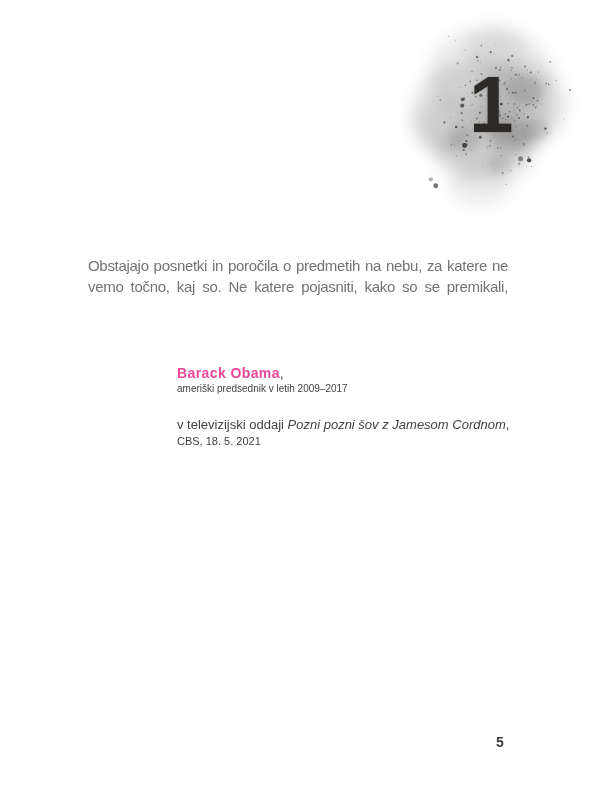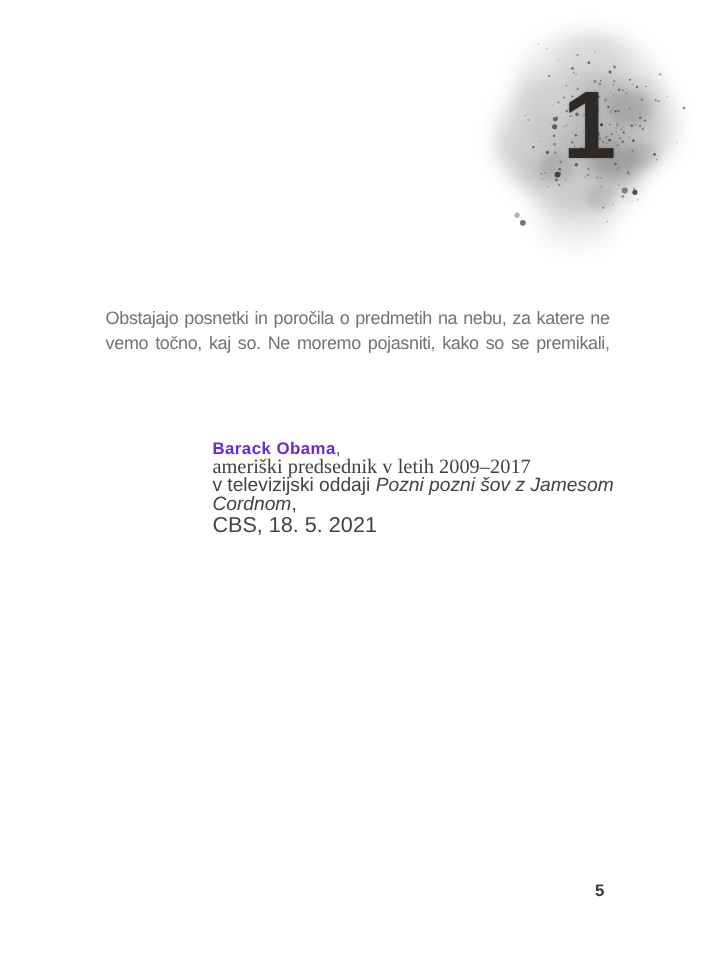--- a/index.html
+++ b/index.html
@@ -78,44 +78,43 @@
     width: 360px;
     color: #424242;
   }
   .attr-name-line {
     font-size: 14px;
     line-height: 16px;
   }
   .attr-name {
     font-weight: 700;
     letter-spacing: 0.4px;
-    color: #6d28d9;
+    color: #ec4899;
   }
   .attr-name-suffix {
     font-weight: 400;
     color: #424242;
   }
   .attr-role {
-    font-size: 17px;
-    line-height: 16px;
-    font-family: Liberation Serif, serif;
+    font-size: 10px;
+    line-height: 16px;
   }
   .attr-source {
-    font-size: 16px;
-    line-height: 16px;
-    margin-top: 0;
+    font-size: 13px;
+    line-height: 16px;
+    margin-top: 20px;
   }
   .attr-source .title-italic {
     font-style: italic;
   }
   .attr-source .pre {
     white-space: pre;
   }
   .attr-detail {
-    font-size: 18px;
+    font-size: 11px;
     line-height: 16px;
   }
 
   
   .page-number {
     position: absolute;
     left: 480px;
     top: 734px;
     width: 24px;
     text-align: right;
@@ -336,21 +335,21 @@
           <circle cx="144.1" cy="160.3" r="2.15" fill="#141414" opacity="0.73"></circle>
           <circle cx="114.9" cy="115.6" r="1.12" fill="#141414" opacity="0.31"></circle>
           <circle cx="123.5" cy="60.4" r="1.17" fill="#141414" opacity="0.35"></circle>
         </g>
     </svg>
     <span class="chapter-num">1</span>
   </div>
 
   <section class="quote">
     <div class="quote-line">Obstajajo posnetki in poročila o predmetih na nebu, za katere ne</div>
-    <div class="quote-line">vemo točno, kaj so. Ne moremo pojasniti, kako so se premikali,</div>
+    <div class="quote-line">vemo točno, kaj so. Ne katere pojasniti, kako so se premikali,</div>
   </section>
 
   <section class="attribution">
     <div class="attr-name-line">
       <span class="attr-name">Barack Obama</span><span class="attr-name-suffix">,</span>
     </div>
     <div class="attr-role">ameriški predsednik v letih 2009–2017</div>
     <div class="attr-source">
       <span class="pre">v televizijski oddaji </span><span class="title-italic">Pozni pozni šov z Jamesom Cordnom</span><span>,</span>
     </div>

